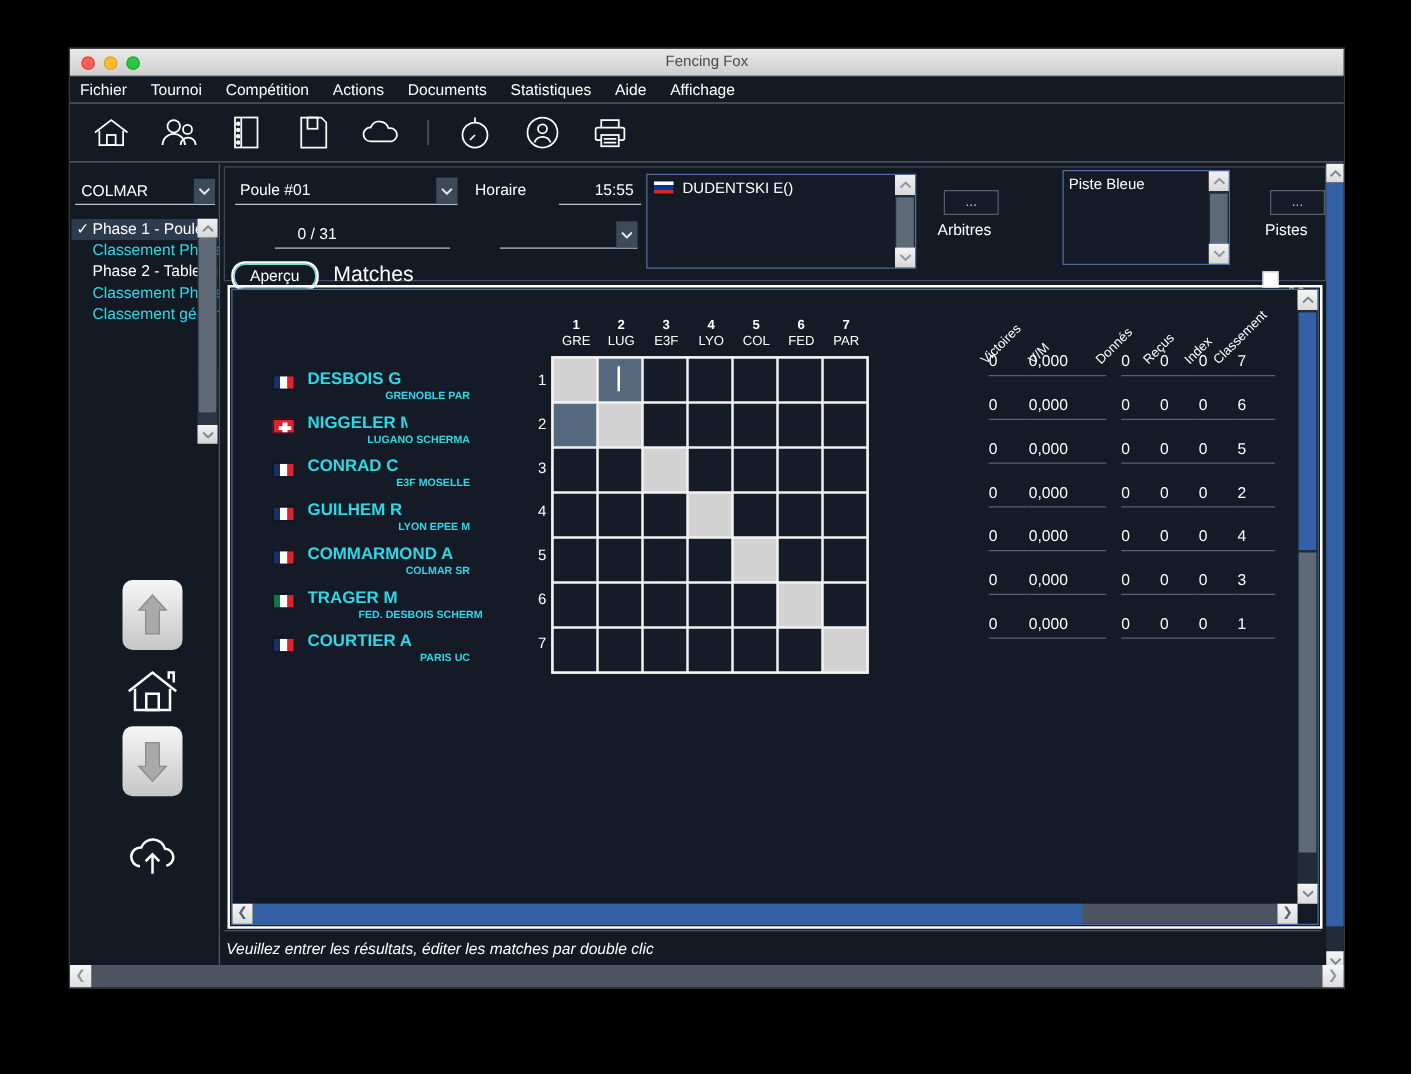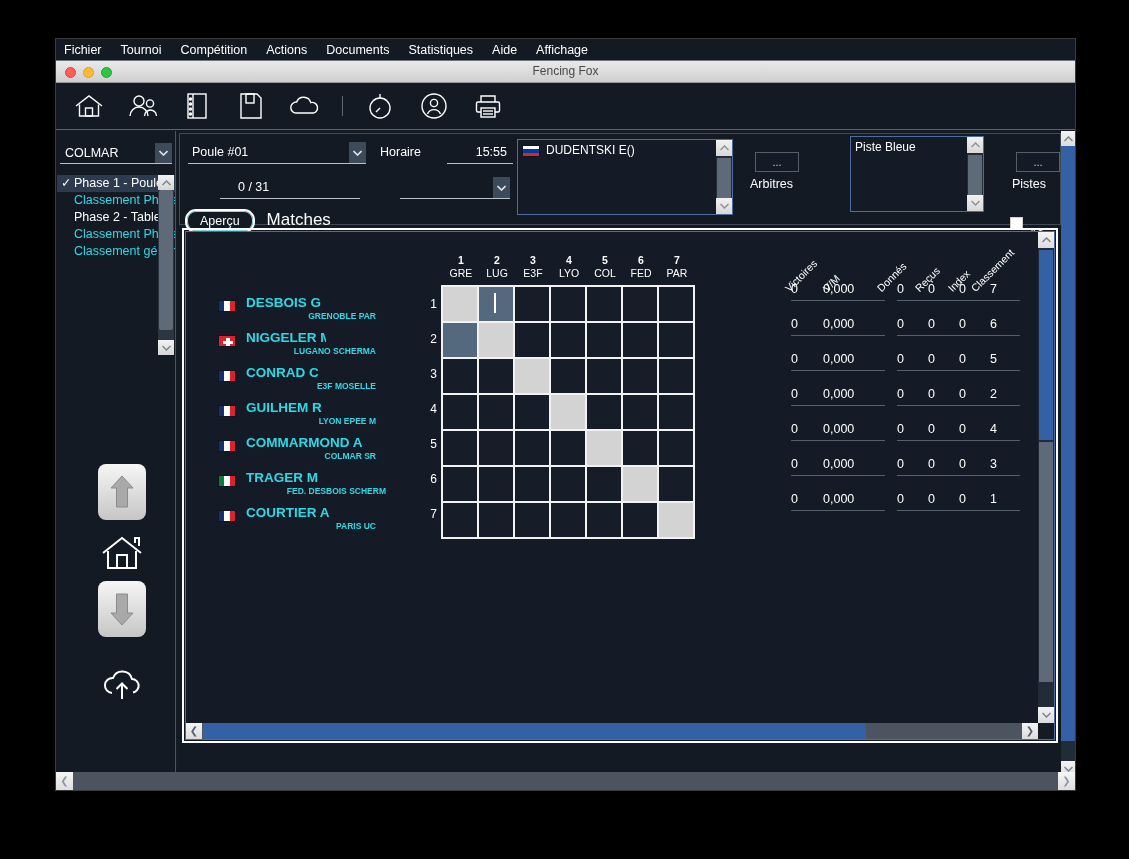--- a/index.html
+++ b/index.html
@@ -136,21 +136,21 @@
     position: absolute; right: 0; top: 0; width: 17px; height: 21px;
     background: #3c4a59; display: flex; align-items: center; justify-content: center;
   }
 
   .listbox {
     position: absolute; background: #141b26; border: 1px solid #4f6d9c;
   }
   #arbitres-list { left: 337px; top: 5px; width: 216px; height: 76px; }
   #pistes-list   { left: 670px; top: 2px; width: 134px; height: 76px; }
   .listbox .row {
-    display: flex; align-items: flex-end; gap: 6px;
+    display: flex; align-items: center; gap: 6px;
     font-size: 12px; color: #fff; padding: 3px 16px 0 4px; white-space: nowrap;
   }
   .lb-sb {
     position: absolute; right: 0; top: 0; width: 16px; bottom: 0;
   }
   .lb-sb .arw {
     width: 16px; height: 16px; background: linear-gradient(#f2f2f2,#d8d8d8);
     display: flex; align-items: center; justify-content: center;
   }
   .lb-sb .trk { position: absolute; left: 0; top: 16px; bottom: 16px; width: 16px; background: #222c38; }
@@ -284,39 +284,39 @@
   #win-hsb .arw.l { left: 0; } #win-hsb .arw.r { right: 0; }
 
   .chev { font-size: 10px; color: #53616f; line-height: 1; }
   .chev-lite { font-size: 10px; color: #8e99a5; line-height: 1; }
 </style>
 </head>
 <body>
 
 <div id="root">
   <div id="window">
+
+    <div id="titlebar">
+      <div class="traffic tl-red"></div>
+      <div class="traffic tl-yellow"></div>
+      <div class="traffic tl-green"></div>
+      <div class="title">Fencing Fox</div>
+    </div>
 
     <div id="menubar">
       <span class="mi">Fichier</span>
       <span class="mi">Tournoi</span>
       <span class="mi">Compétition</span>
       <span class="mi">Actions</span>
       <span class="mi">Documents</span>
       <span class="mi">Statistiques</span>
       <span class="mi">Aide</span>
       <span class="mi">Affichage</span>
     </div>
 
-    <div id="titlebar">
-      <div class="traffic tl-red"></div>
-      <div class="traffic tl-yellow"></div>
-      <div class="traffic tl-green"></div>
-      <div class="title">Fencing Fox</div>
-    </div>
-
     <div id="toolbar">
       <div class="tb">
         <svg width="30" height="26" viewBox="0 0 30 26" fill="none" stroke="#fff" stroke-width="1.4">
           <path d="M2 13 L15 3 L28 13"></path>
             <path d="M5.5 11.5 V23 H24.5 V11.5"></path>
           <rect x="11.5" y="15" width="7" height="8"></rect>
         </svg>
       </div>
       <div class="tb">
         <svg width="32" height="26" viewBox="0 0 32 26" fill="none" stroke="#fff" stroke-width="1.4">
@@ -894,20 +894,23 @@
             <div id="ph-thumb"></div>
             <div class="arw l">
                 <span class="chev">❮</span>
               </div>
             <div class="arw r">
                 <span class="chev">❯</span>
               </div>
           </div>
         </div>
 
+        <div id="statusbar">
+          <div class="txt">Veuillez entrer les résultats, éditer les matches par double clic</div>
+        </div>
       </div>
 
       <div id="outer-vsb">
         <div class="arw">
           <svg width="9" height="6" viewBox="0 0 9 6">
               <path d="M0.5 5 L4.5 1 L8.5 5" fill="none" stroke="#7c868f" stroke-width="1.5"></path>
             </svg>
         </div>
         <div id="outer-vthumb"></div>
         <div class="arw bot">

